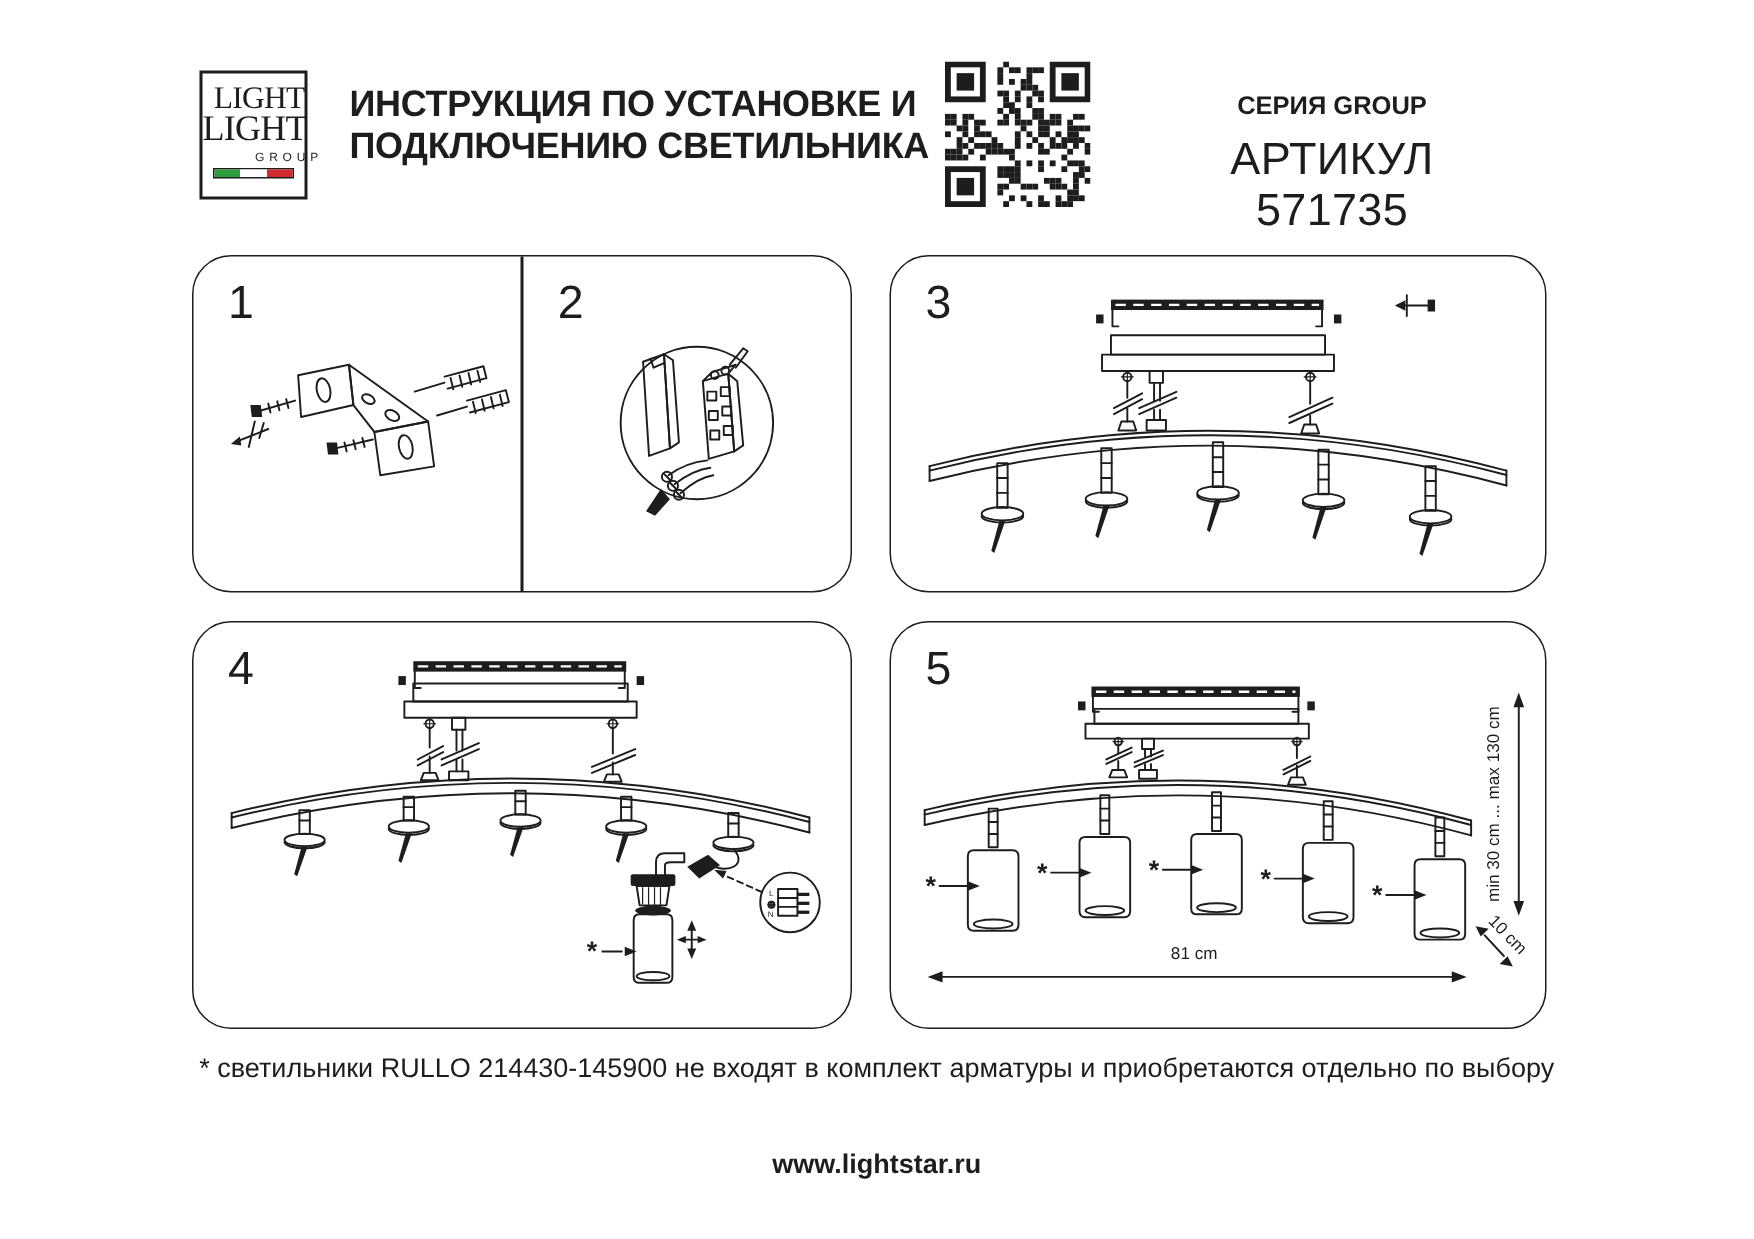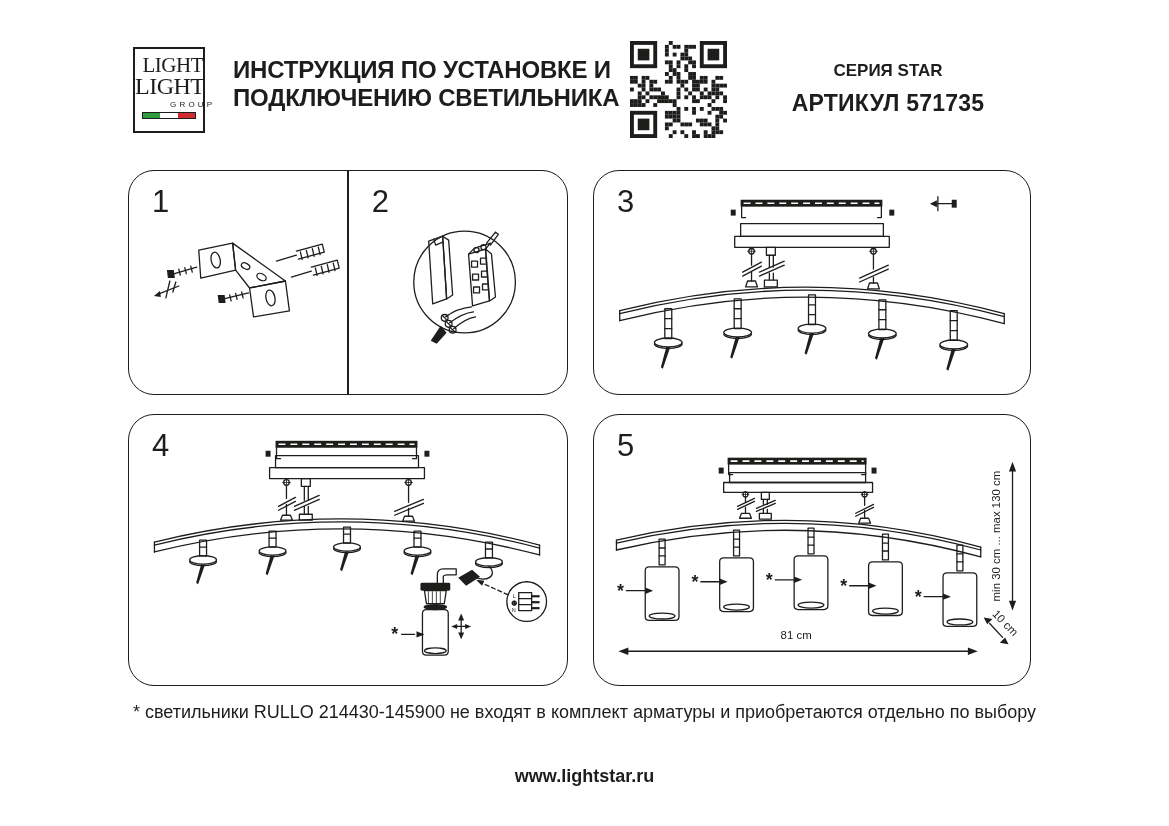--- a/index.html
+++ b/index.html
@@ -17,21 +17,21 @@
   .flag span{flex:1;}
 
   .title{position:absolute;left:233px;top:56px;margin:0;font-size:24.5px;font-weight:bold;
          line-height:1.16;letter-spacing:-.2px;transform:scaleX(.98);transform-origin:left top;}
 
   .qr{position:absolute;left:630px;top:41px;width:97px;height:97px;}
   .qr svg{width:100%;height:100%;display:block;}
 
   .series-block{position:absolute;left:788px;top:61px;width:200px;text-align:center;}
   .series{font-size:17px;font-weight:bold;}
-  .article{font-size:23px;font-weight:bold;margin-top:9px;letter-spacing:.2px;}
+  .article{font-size:30px;font-weight:normal;margin-top:9px;letter-spacing:.2px;}
 
   
   .panel{position:absolute;border:1.6px solid var(--ink);border-radius:26px;box-sizing:border-box;background:#fff;}
   #p12{left:128px;top:170px;width:440px;height:225px;display:flex;}
   #p3 {left:593px;top:170px;width:438px;height:225px;}
   #p4 {left:128px;top:414px;width:440px;height:272px;}
   #p5 {left:593px;top:414px;width:438px;height:272px;}
   .half{position:relative;flex:1;}
   .vdiv{width:1.6px;background:var(--ink);}
   .num{position:absolute;top:13px;left:23px;font-size:31px;z-index:2;}
@@ -260,21 +260,21 @@
           <rect fill="#fff" x="76" y="4" width="20" height="20"></rect>
           <rect x="80" y="8" width="12" height="12"></rect>
           <rect x="0" y="72" width="28" height="28"></rect>
           <rect fill="#fff" x="4" y="76" width="20" height="20"></rect>
           <rect x="8" y="80" width="12" height="12"></rect>
         </g>
     </svg>
   </div>
 
   <div class="series-block">
-    <div class="series">СЕРИЯ STAR</div>
+    <div class="series">СЕРИЯ GROUP</div>
     <div class="article">АРТИКУЛ 571735</div>
   </div>
 
   <section class="panel" id="p12">
     <div class="half">
       <div class="num">1</div>
       <svg class="draw" viewBox="0 0 219 223">
 
         <g class="ln">
           <path d="M30,123 L50,115"></path>

